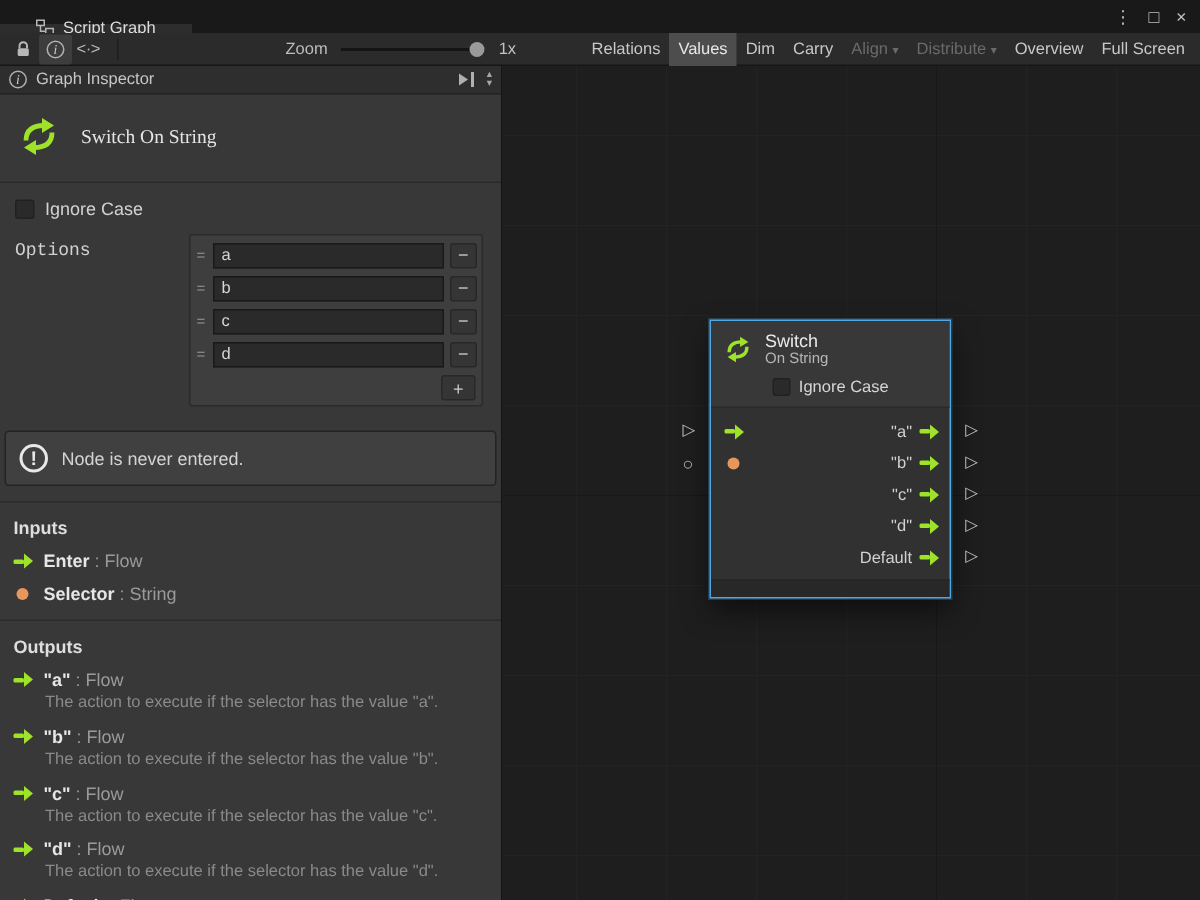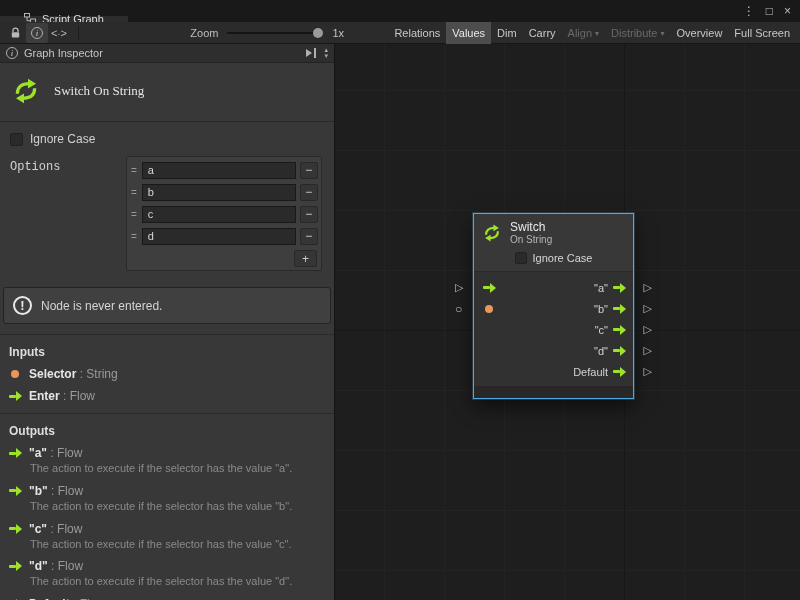--- a/index.html
+++ b/index.html
@@ -258,26 +258,26 @@
       </div>
 
       <div class="helpbox">
         <span class="warn-icon">!</span>
         <span class="help-text">Node is never entered.</span>
       </div>
 
       <div class="section">
         <div class="section-h">Inputs</div>
         <div class="port-item">
+          <span class="flow-arrow"></span>
+          <span><span class="port-name">Enter</span><span class="port-type"> : Flow</span></span>
+        </div>
+        <div class="port-item">
           <span class="value-dot"></span>
           <span><span class="port-name">Selector</span><span class="port-type"> : String</span></span>
-        </div>
-        <div class="port-item">
-          <span class="flow-arrow"></span>
-          <span><span class="port-name">Enter</span><span class="port-type"> : Flow</span></span>
         </div>
       </div>
 
       <div class="section">
         <div class="section-h">Outputs</div>
 
         <div class="port-item">
           <span class="flow-arrow"></span>
           <span><span class="port-name">"a"</span><span class="port-type"> : Flow</span></span>
         </div>

